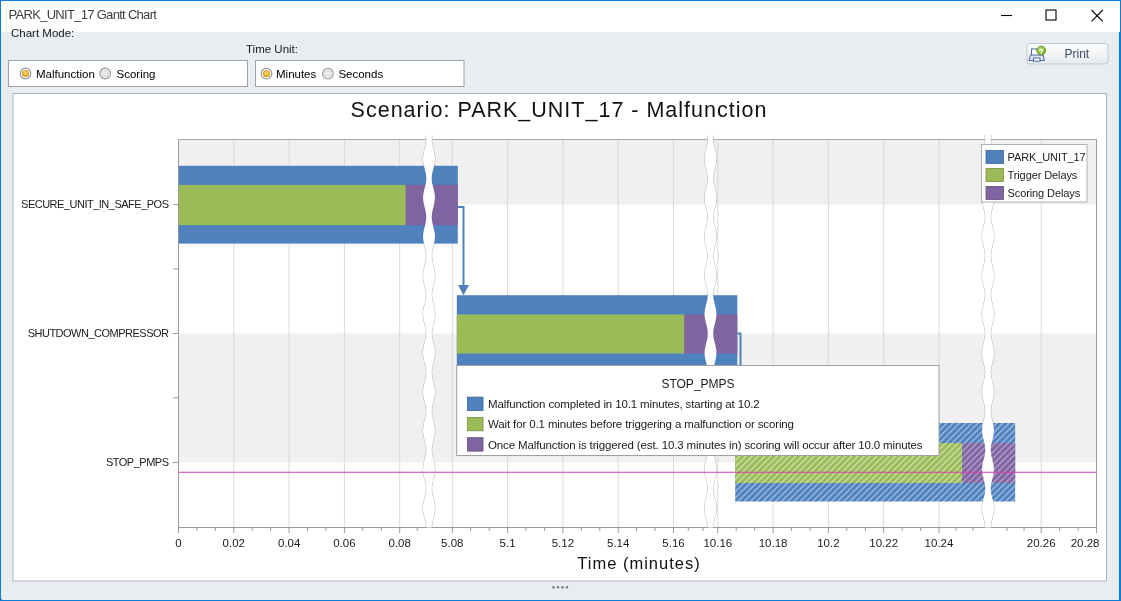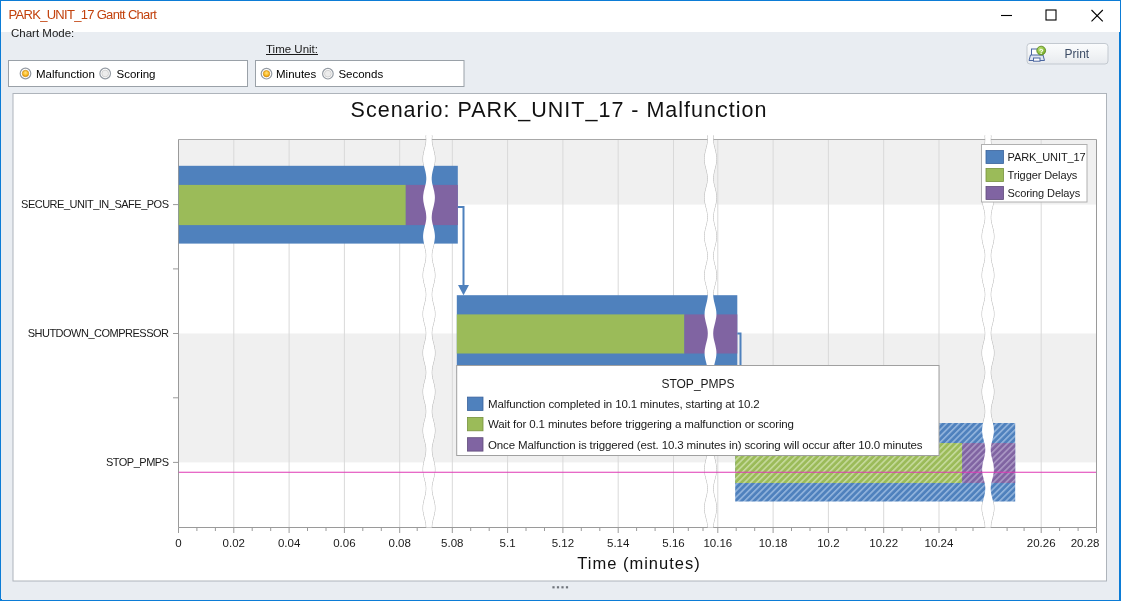--- a/index.html
+++ b/index.html
@@ -1,29 +1,29 @@
 <!DOCTYPE html>
 <html><head><meta charset="utf-8">
 <style>
 html,body{margin:0;padding:0;}
 body{width:1121px;height:601px;position:relative;overflow:hidden;
   font-family:"Liberation Sans",sans-serif;background:#e9edf2;}
 .win{position:absolute;left:0;top:0;width:1118px;height:598px;border-style:solid;border-color:#0c7cd6;border-width:1px 2px 2px 1px;background:#e9edf2;}
 .titlebar{position:absolute;left:0;top:0;width:1119px;height:31px;background:#ffffff;}
-.title{position:absolute;left:7.5px;top:5.5px;font-size:13px;letter-spacing:-0.7px;color:#c2410c;}
+.title{position:absolute;left:7.5px;top:5.5px;font-size:13px;letter-spacing:-0.7px;color:#404040;}
 .lbl{position:absolute;font-size:11.5px;color:#1a1a1a;}
 .bottom{position:absolute;left:1px;top:582px;width:1117px;height:17px;background:#e9edf2;}
 </style></head>
 <body>
 <div class="win">
 <div class="titlebar">
       <div class="title">PARK_UNIT_17 Gantt Chart</div>
     </div>
 <div class="lbl" style="left:10px;top:26px;">Chart Mode:</div>
-<div class="lbl" style="left:265px;top:42px;text-decoration:underline;">Time Unit:</div>
+<div class="lbl" style="left:245px;top:42px;">Time Unit:</div>
 <div class="bottom"></div>
 </div>
 <svg width="1121" height="601" viewBox="0 0 1121 601" xmlns="http://www.w3.org/2000/svg" style="position:absolute;left:0;top:0" font-family="Liberation Sans, sans-serif">
 <defs>
 <pattern id="hb" width="4.4" height="4.4" patternUnits="userSpaceOnUse" patternTransform="rotate(45)">
         <rect width="4.4" height="4.4" fill="#4f81bd"></rect>
         <rect width="1.6" height="4.4" fill="#93b5dd"></rect>
       </pattern>
 <pattern id="hg" width="4.4" height="4.4" patternUnits="userSpaceOnUse" patternTransform="rotate(45)">
         <rect width="4.4" height="4.4" fill="#9bbb59"></rect>

